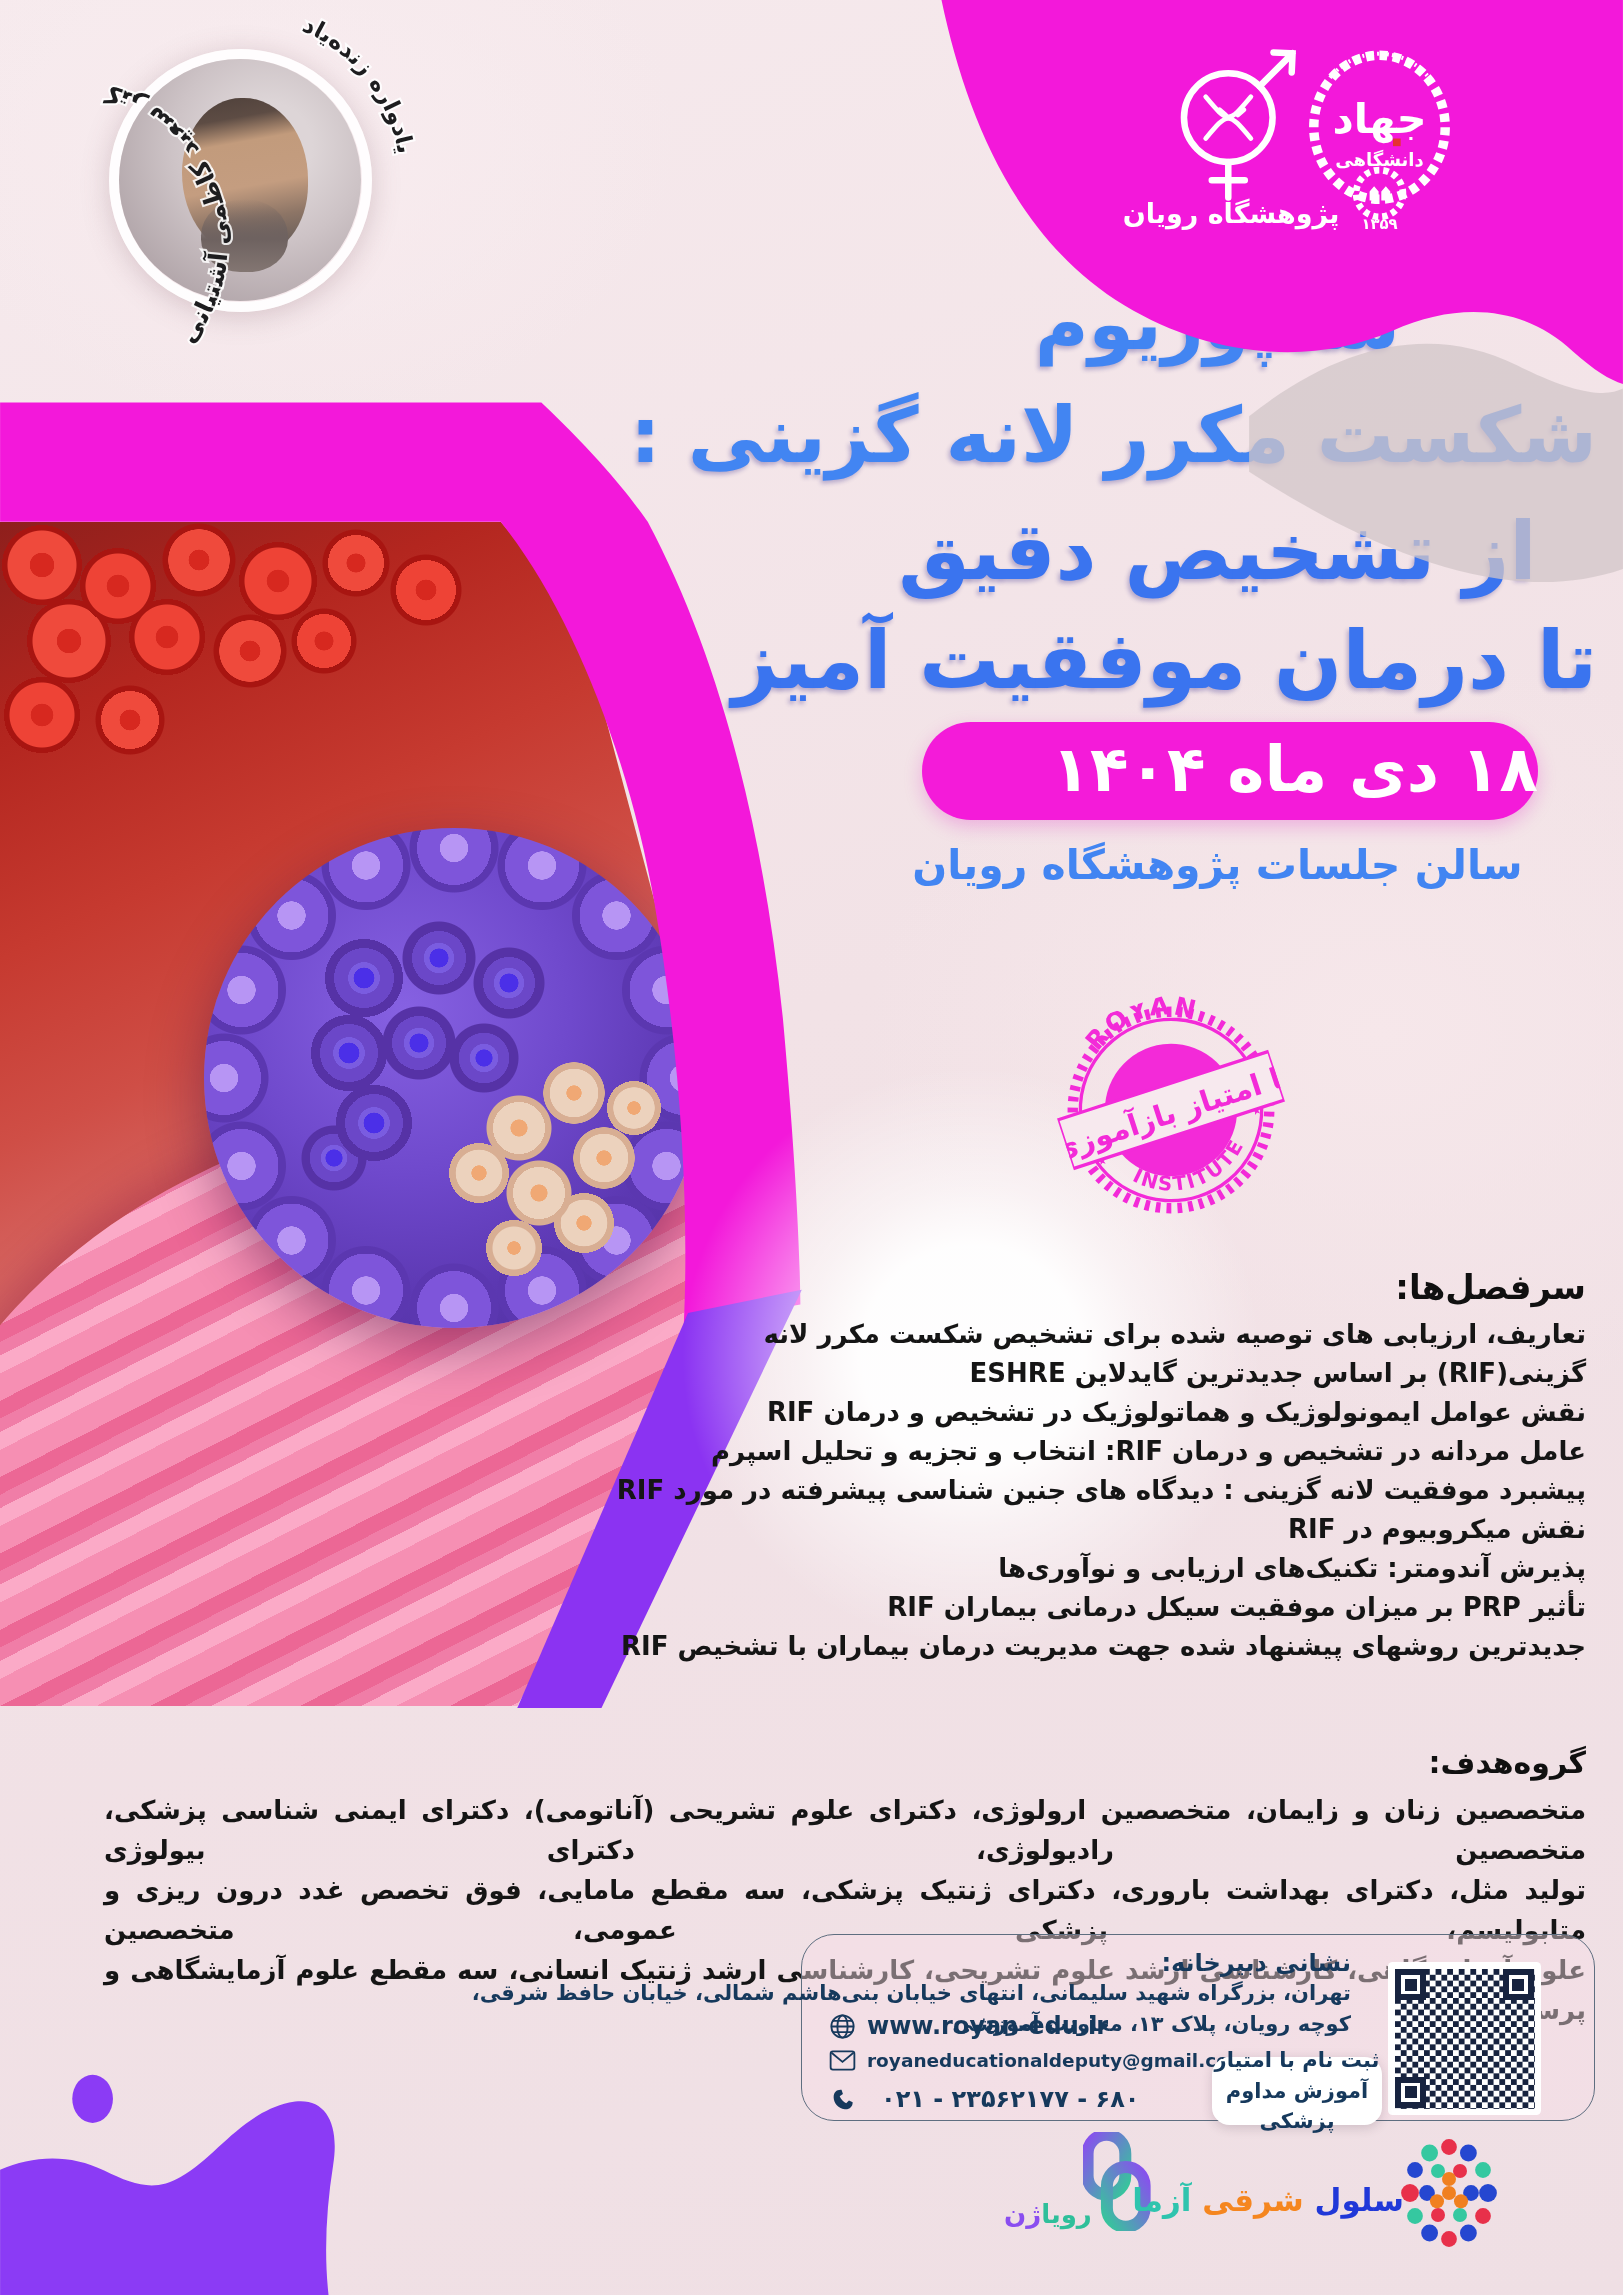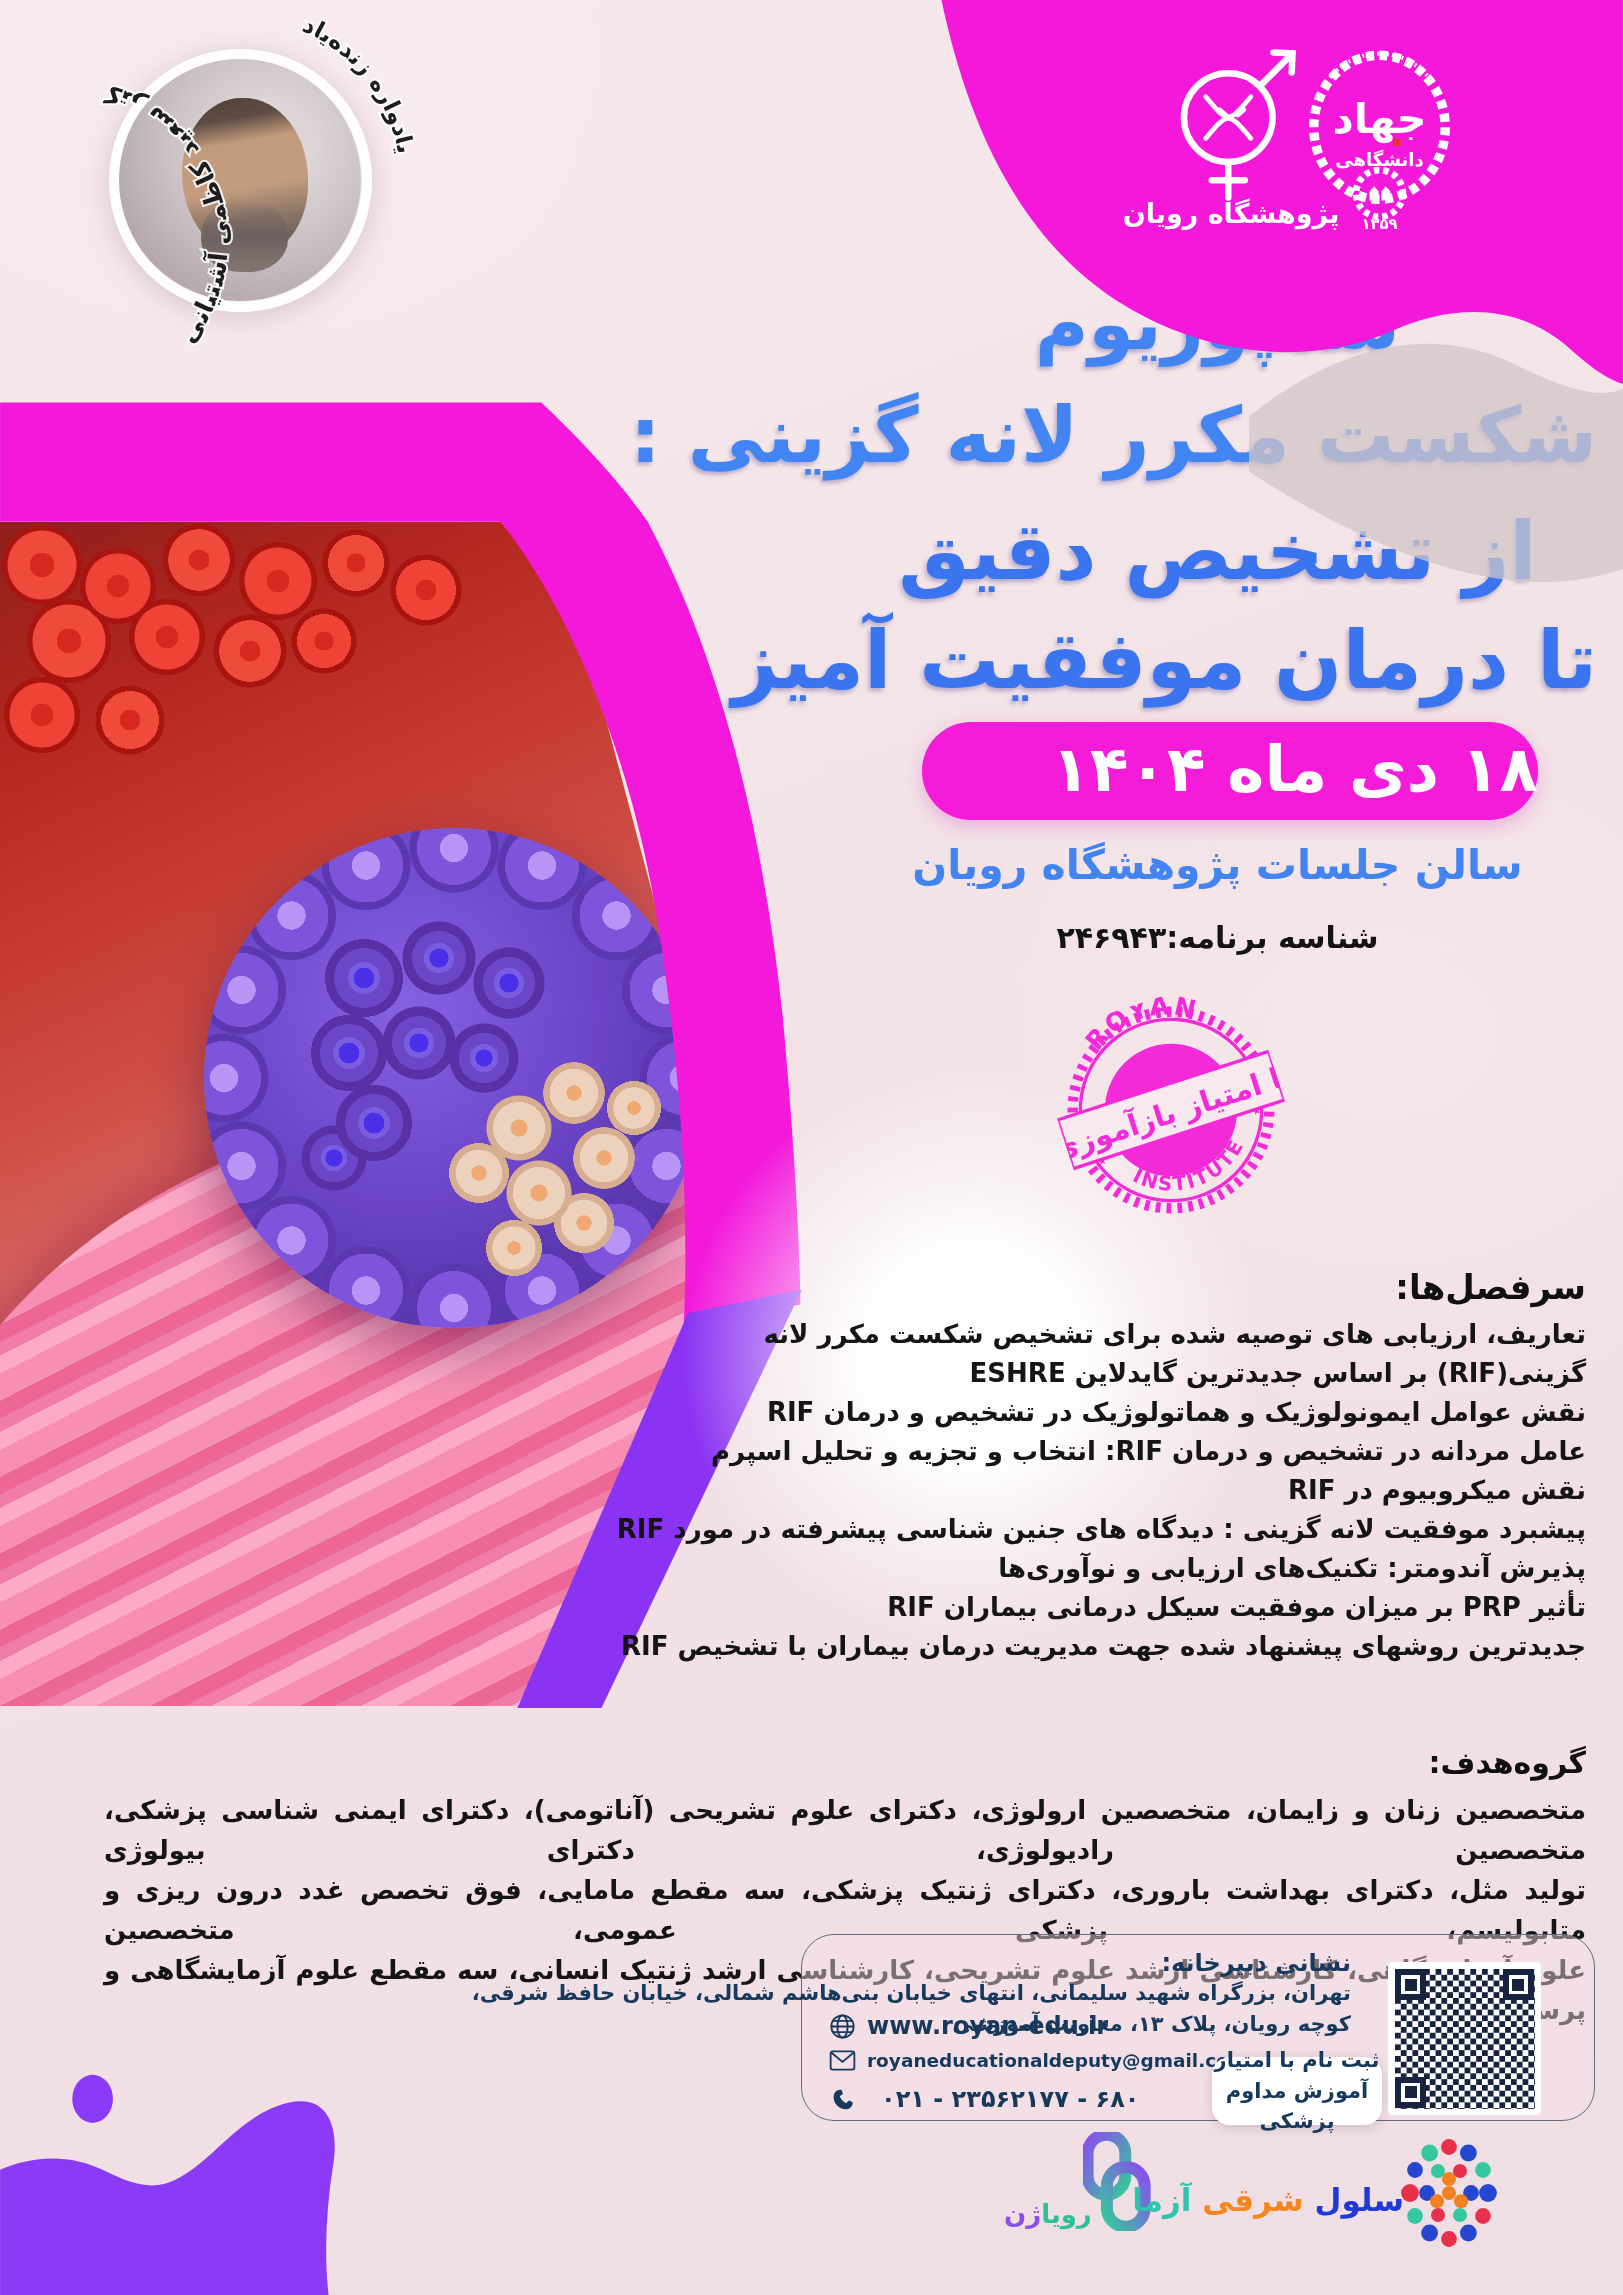--- a/index.html
+++ b/index.html
@@ -265,21 +265,20 @@
     <text x="170" y="432" text-anchor="middle" font-size="33" font-weight="700" fill="#fff">۱۳۵۹</text>
   </svg>
 
   <div class="tline t-kicker">سمپوزیوم</div>
   <div class="tline t-l1">شکست مکرر لانه گزینی :</div>
   <div class="tline t-l2">از تشخیص دقیق</div>
   <div class="tline t-l3">تا درمان موفقیت آمیز</div>
 
   <div class="date-pill">۱۸ دی ماه ۱۴۰۴</div>
   <div class="venue">سالن جلسات پژوهشگاه رویان</div>
-  <div class="program-id">شناسه برنامه:۲۴۶۹۴۳</div>
 
   <svg class="stamp" viewBox="0 0 470 470">
     <defs>
       <path id="stampTop" d="M 66,220 A 170 170 0 1 1 404,220" fill="none"></path>
       <path id="stampBottom" d="M 75,293 A 170 170 0 0 0 395,293" fill="none"></path>
     </defs>
     <circle cx="235" cy="235" r="208" fill="none" stroke="#f32ad8" stroke-width="22" stroke-dasharray="10 13"></circle>
     <circle cx="235" cy="235" r="192" fill="none" stroke="#f32ad8" stroke-width="7"></circle>
     <circle cx="235" cy="235" r="140" fill="#f32ad8"></circle>
     <text font-size="54" letter-spacing="6"><textPath href="#stampTop" startOffset="50%" text-anchor="middle">ROYAN</textPath></text>
@@ -291,22 +290,22 @@
     <rect x="0" y="181" width="470" height="108" fill="#f7e9ee" stroke="#f32ad8" stroke-width="7"></rect>
     <text x="235" y="262" text-anchor="middle" font-size="62" direction="rtl">با امتیاز بازآموزی</text>
   </svg>
 
   <div class="topics-heading">سرفصل‌ها:</div>
   <div class="topics">
     <div class="line">تعاریف، ارزیابی های توصیه شده برای تشخیص شکست مکرر لانه</div>
     <div class="line">گزینی(RIF) بر اساس جدیدترین گایدلاین ESHRE</div>
     <div class="line">نقش عوامل ایمونولوژیک و هماتولوژیک در تشخیص و درمان RIF</div>
     <div class="line">عامل مردانه در تشخیص و درمان RIF: انتخاب و تجزیه و تحلیل اسپرم</div>
+    <div class="line">پیشبرد موفقیت لانه گزینی : دیدگاه های جنین شناسی پیشرفته در مورد RIF</div>
     <div class="line">نقش میکروبیوم در RIF</div>
-    <div class="line">پیشبرد موفقیت لانه گزینی : دیدگاه های جنین شناسی پیشرفته در مورد RIF</div>
     <div class="line">پذیرش آندومتر: تکنیک‌های ارزیابی و نوآوری‌ها</div>
     <div class="line">تأثیر PRP بر میزان موفقیت سیکل درمانی بیماران RIF</div>
     <div class="line">جدیدترین روشهای پیشنهاد شده جهت مدیریت درمان بیماران با تشخیص RIF</div>
   </div>
 
   <div class="aud-heading">گروه‌هدف:</div>
   <div class="audience">
     <div class="aline">متخصصین زنان و زایمان، متخصصین ارولوژی، دکترای علوم تشریحی (آناتومی)، دکترای ایمنی شناسی پزشکی، متخصصین رادیولوژی، دکترای بیولوژی</div>
     <div class="aline">تولید مثل، دکترای بهداشت باروری، دکترای ژنتیک پزشکی، سه مقطع مامایی، فوق تخصص غدد درون ریزی و متابولیسم، پزشکی عمومی، متخصصین</div>
     <div class="aline last">علوم آزمایشگاهی، کارشناسی ارشد علوم تشریحی، کارشناسی ارشد ژنتیک انسانی، سه مقطع علوم آزمایشگاهی و پرستاری</div>

